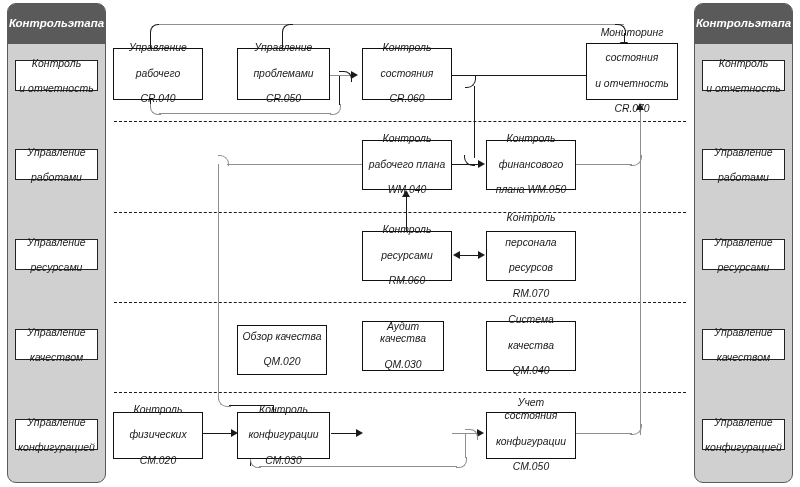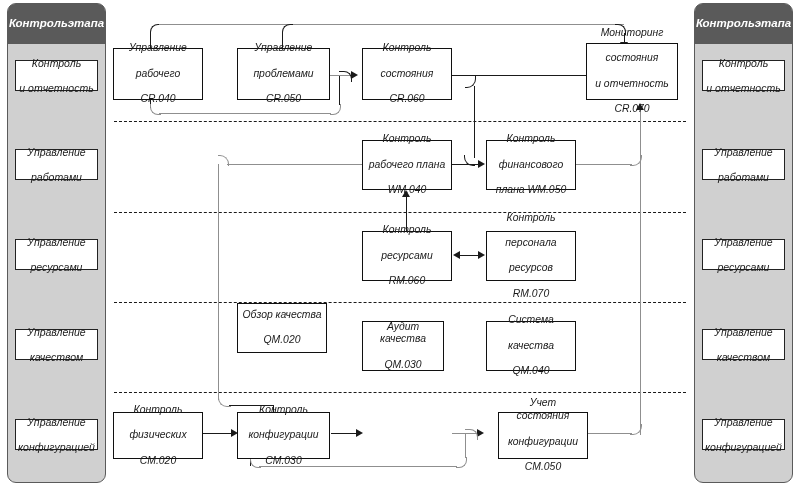--- a/index.html
+++ b/index.html
@@ -232,21 +232,21 @@
     <span>RM.060</span></span>
   </div>
 
   <div class="node" style="left:486px;top:231px;width:90px;height:50px">
     <span><span>Контроль</span><br>
     <span>персонала</span><br>
     <span>ресурсов</span><br>
     <span>RM.070</span></span>
   </div>
 
-  <div class="node" style="left:237px;top:303px;width:90px;height:50px">
+  <div class="node" style="left:237px;top:325px;width:90px;height:50px">
     <span><span>Обзор качества</span><br>
     <span>QM.020</span></span>
   </div>
 
   <div class="node" style="left:362px;top:321px;width:82px;height:50px">
     <span><span>Аудит качества</span><br>
     <span>QM.030</span></span>
   </div>
 
   <div class="node" style="left:486px;top:321px;width:90px;height:50px">
@@ -261,19 +261,19 @@
     <span>CM.020</span></span>
   </div>
 
   <div class="node" style="left:237px;top:412px;width:93px;height:47px">
     <span><span>Контроль</span><br>
     <span>конфигурации</span><br>
     <span>CM.030</span></span>
   </div>
 
 
-  <div class="node" style="left:498px;top:412px;width:90px;height:47px">
+  <div class="node" style="left:486px;top:412px;width:90px;height:47px">
     <span><span>Учет состояния</span><br>
     <span>конфигурации</span><br>
     <span>CM.050</span></span>
   </div>
 
 </div>
 
 </body></html>

